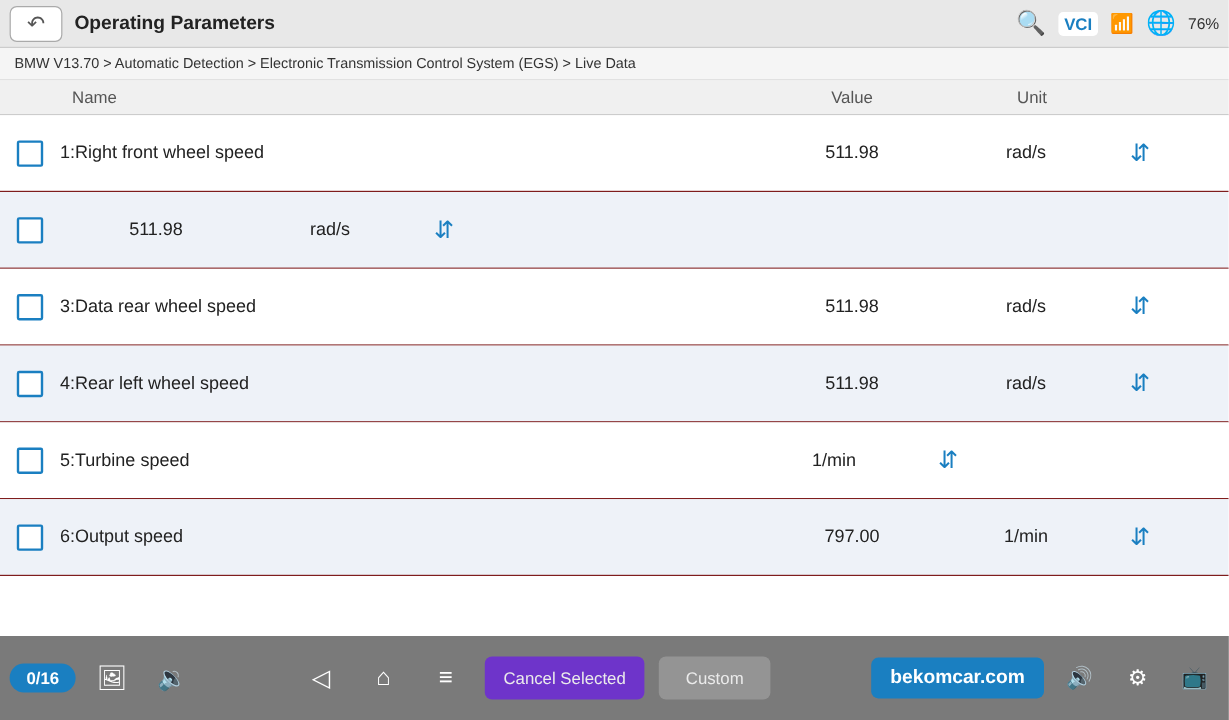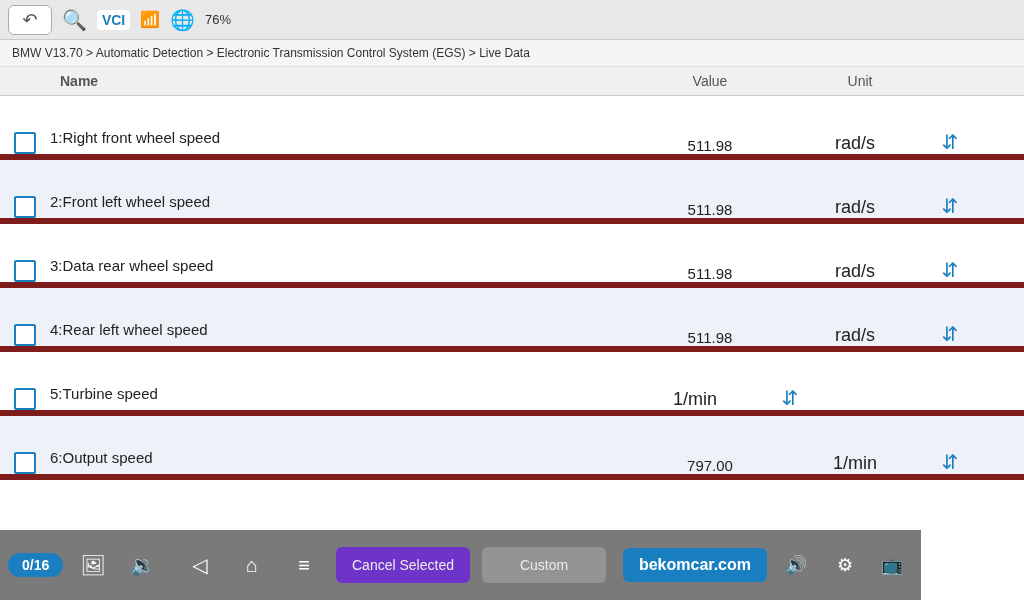--- a/index.html
+++ b/index.html
@@ -87,21 +87,21 @@
       display: flex;
       background: #f0f0f0;
       border-bottom: 1px solid #ccc;
       padding: 6px 0;
     }
     .col-name {
       flex: 0 0 630px;
       padding-left: 60px;
       font-size: 14px;
       color: #555;
-      font-weight: bold;
+      font-weight: normal;
     }
     .col-value {
       flex: 0 0 160px;
       text-align: center;
       font-size: 14px;
       color: #555;
     }
     .col-unit {
       flex: 0 0 140px;
       text-align: center;
@@ -112,22 +112,22 @@
       flex: 0 0 60px;
     }
 
     
     .table-body {
       overflow-y: auto;
       height: 390px;
     }
     .table-row {
       display: flex;
-      align-items: flex-end;
-      border-bottom: 6px solid #7f1d1d;
+      align-items: center;
+      border-bottom: 1px solid #7f1d1d;
       min-height: 64px;
     }
     .table-row:nth-child(odd) {
       background: #ffffff;
     }
     .table-row:nth-child(even) {
       background: #eef2f8;
     }
     .row-checkbox {
       flex: 0 0 50px;
@@ -151,39 +151,39 @@
     }
     .row-value {
       flex: 0 0 160px;
       text-align: center;
       font-size: 15px;
       color: #222;
     }
     .row-unit {
       flex: 0 0 130px;
       text-align: center;
-      font-size: 18px;
+      font-size: 15px;
       color: #222;
     }
     .row-icon {
       flex: 0 0 60px;
       display: flex;
       justify-content: center;
       align-items: center;
       color: #1a7fc1;
       font-size: 20px;
       cursor: pointer;
     }
 
     
     .bottom-toolbar {
       position: absolute;
       bottom: 0;
       left: 0;
-      width: 921px;
+      width: 1024px;
       height: 70px;
       background: #7a7a7a;
       display: flex;
       align-items: center;
       justify-content: space-between;
       padding: 0 8px;
     }
     .toolbar-left {
       display: flex;
       align-items: center;
@@ -230,21 +230,21 @@
       padding: 10px 16px;
       font-size: 14px;
       cursor: pointer;
       opacity: 0.85;
     }
     .btn-custom {
       background: #999;
       color: #fff;
       border: none;
       border-radius: 6px;
-      padding: 10px 38px;
+      padding: 10px 22px;
       font-size: 14px;
       cursor: pointer;
       opacity: 0.85;
       text-align: center;
     }
     .toolbar-right {
       display: flex;
       align-items: center;
       gap: 10px;
     }
@@ -272,20 +272,21 @@
       cursor: pointer;
     }
   </style>
 </head>
 <body>
 
 <div class="status-bar">
   <div class="back-btn">
     <span class="back-btn-arrow">↶</span>
   </div>
+  <span class="status-bar-title">Operating Parameters</span>
   <div class="status-bar-right">
     <span class="icon-search">🔍</span>
     <span class="vci-badge">VCI</span>
     <span class="wifi-icon">📶</span>
     <span class="globe-icon">🌐</span>
     <span class="battery-label">76%</span>
   </div>
 </div>
 
 <div class="breadcrumb">
@@ -306,21 +307,20 @@
       </div>
       <div class="row-name">1:Right front wheel speed</div>
       <div class="row-value">511.98</div>
       <div class="row-unit">rad/s</div>
       <div class="row-icon">⇵</div>
     </div>
     <div class="table-row">
       <div class="row-checkbox">
         <div class="checkbox"></div>
       </div>
-      <div class="row-name">2:Front left wheel speed</div>
       <div class="row-value">511.98</div>
       <div class="row-unit">rad/s</div>
       <div class="row-icon">⇵</div>
     </div>
     <div class="table-row">
       <div class="row-checkbox">
         <div class="checkbox"></div>
       </div>
       <div class="row-name">3:Data rear wheel speed</div>
       <div class="row-value">511.98</div>

